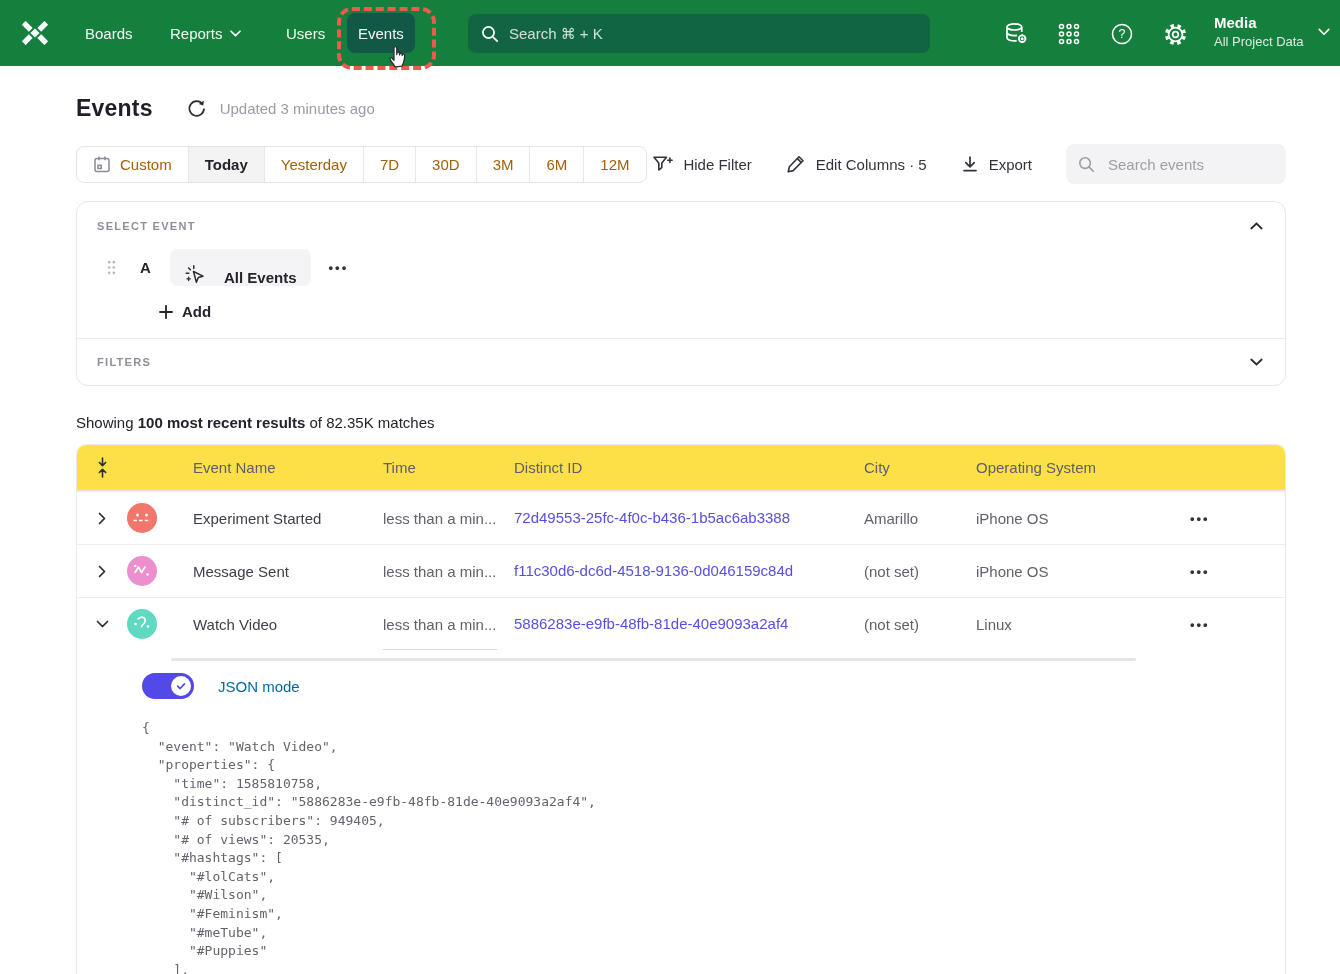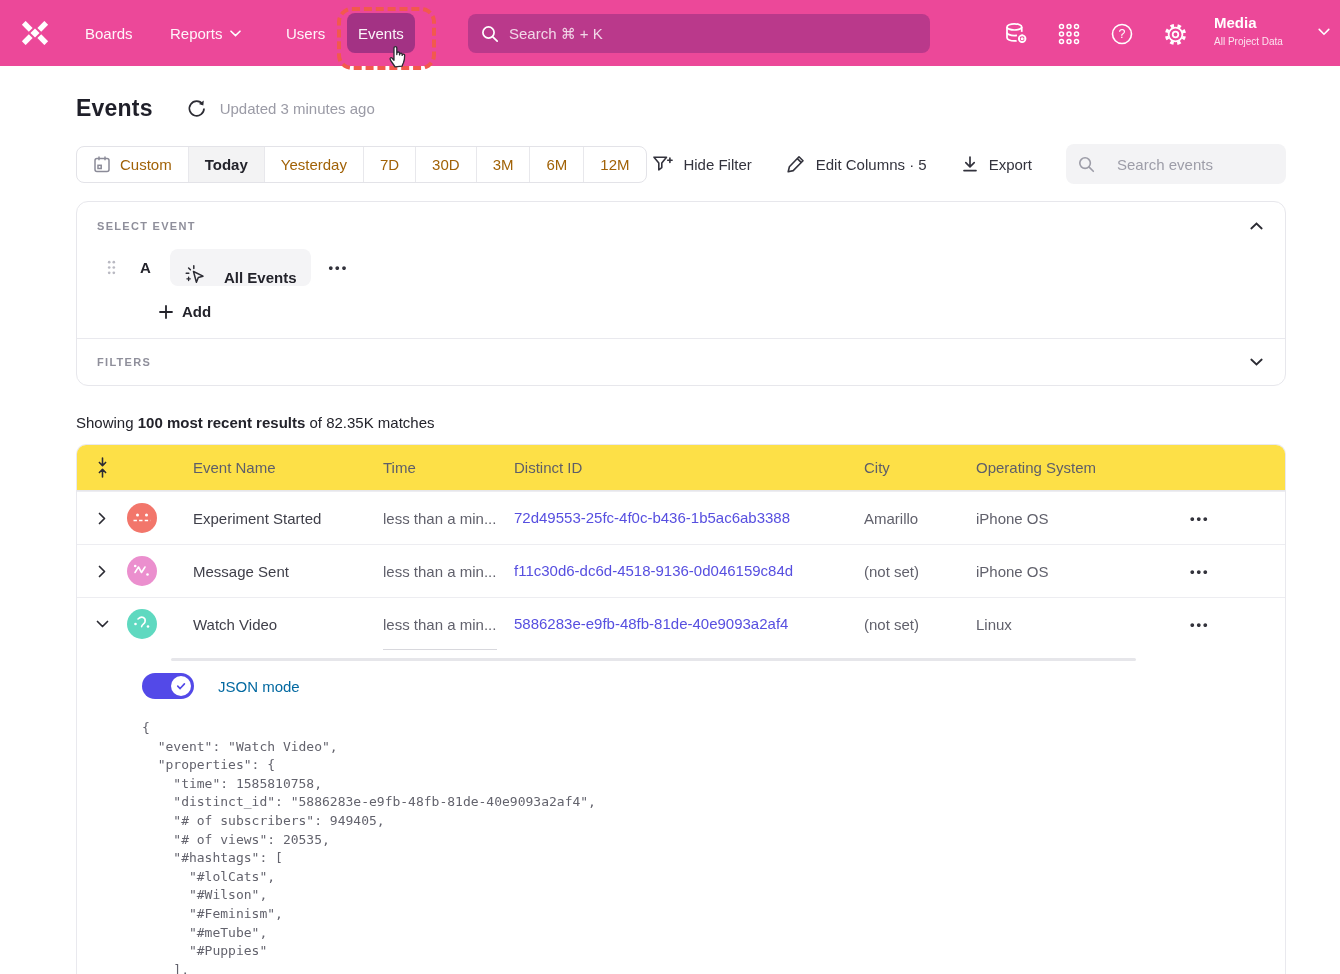--- a/index.html
+++ b/index.html
@@ -1,33 +1,33 @@
 <!DOCTYPE html>
 <html><head>
 <meta charset="utf-8">
 <style>
   * { margin:0; padding:0; box-sizing:border-box; }
   html,body { width:1340px; height:974px; overflow:hidden; background:#fff;
     font-family:"Liberation Sans","DejaVu Sans",sans-serif; color:#23232b; }
 
   
-  .navbar { position:relative; height:66px; background:#ec4899; }
+  .navbar { position:relative; height:66px; background:#15803d; }
   .nav-logo { position:absolute; left:18px; top:17px; width:34px; height:32px; display:flex; align-items:center; justify-content:center; }
   .nav-item { position:absolute; top:0; height:66px; display:flex; align-items:center; gap:7px;
     color:rgba(255,255,255,.95); font-size:15px; font-weight:500; cursor:pointer; }
   .nav-item.chip { top:13px; height:40px; padding:0 11px; background:rgba(10,5,90,.32); border-radius:8px; }
   .nav-search { position:absolute; left:468px; top:14px; width:462px; height:39px; border-radius:8px;
     background:rgba(10,5,90,.22); display:flex; align-items:center; padding:0 13px; gap:10px; }
   .nav-search input { flex:1; border:none; outline:none; background:transparent; color:#fff; font-size:15px;
     font-family:"Liberation Sans","DejaVu Sans",sans-serif; }
   .nav-search input::placeholder { color:rgba(255,255,255,.8); }
   .nav-icon { position:absolute; top:21px; width:26px; height:26px; display:flex; align-items:center; justify-content:center; cursor:pointer; }
   .nav-project { position:absolute; left:1214px; top:13px; color:#fff; cursor:pointer; }
   .nav-project .pname { font-size:15px; font-weight:700; line-height:20px; }
-  .nav-project .pscope { font-size:10px; opacity:.85; line-height:18px; }
+  .nav-project .pscope { font-size:13px; opacity:.85; line-height:18px; }
   .nav-proj-chevron { position:absolute; left:1318px; top:28px; }
 
   
   .sel-box { position:absolute; left:337px; top:7px; width:99px; height:63px; border:4px dashed #f2594d;
     border-radius:15px; z-index:20; pointer-events:none; }
   .hand-cursor { position:absolute; left:386px; top:42px; z-index:21; pointer-events:none; }
 
   
   .main { padding:0 54px 0 76px; }
   .title-row { margin-top:26px; display:flex; align-items:center; height:32px; }
@@ -36,21 +36,21 @@
   .updated { margin-left:13px; font-size:15px; color:#9b9ba6; }
 
   .controls-row { margin-top:20px; display:flex; align-items:center; justify-content:space-between; height:40px; }
   .seg { display:flex; align-items:stretch; height:37px; border:1px solid #e3e3e8; border-radius:8px; overflow:hidden; background:#fff; }
   .seg-item { display:flex; align-items:center; gap:9px; padding:0 16px; font-size:15px; color:#a16207;
     border-left:1px solid #e8e8ec; cursor:pointer; white-space:nowrap; }
   .seg-item:first-child { border-left:none; }
   .seg-item.selected { background:#f3f3f4; color:#23232b; font-weight:700; }
   .right-tools { display:flex; align-items:center; gap:34px; }
   .tool-btn { display:flex; align-items:center; gap:10px; font-size:15px; font-weight:500; color:#33333d; cursor:pointer; white-space:nowrap; }
-  .search-events { width:220px; height:40px; background:#f3f3f5; border-radius:8px; display:flex; align-items:center; gap:22px; padding:0 12px;justify-content:space-between; }
+  .search-events { width:220px; height:40px; background:#f3f3f5; border-radius:8px; display:flex; align-items:center; gap:13px; padding:0 12px;justify-content:space-between; }
   .search-events input { flex:1; min-width:0; border:none; outline:none; background:transparent; font-size:15px; color:#3a3a44;
     font-family:"Liberation Sans","DejaVu Sans",sans-serif; }
   .search-events input::placeholder { color:#9d9da8; }
 
   
   .query-card { margin-top:17px; border:1px solid #e7e7ec; border-radius:12px; }
   .qc-section { padding:15px 20px 18px 20px; }
   .qc-head { display:flex; align-items:center; justify-content:space-between; }
   .qc-label { font-size:11px; font-weight:700; letter-spacing:1.3px; color:#8f8f9b; }
   .qc-collapse { width:18px; height:18px; display:flex; align-items:center; justify-content:center; cursor:pointer; }

